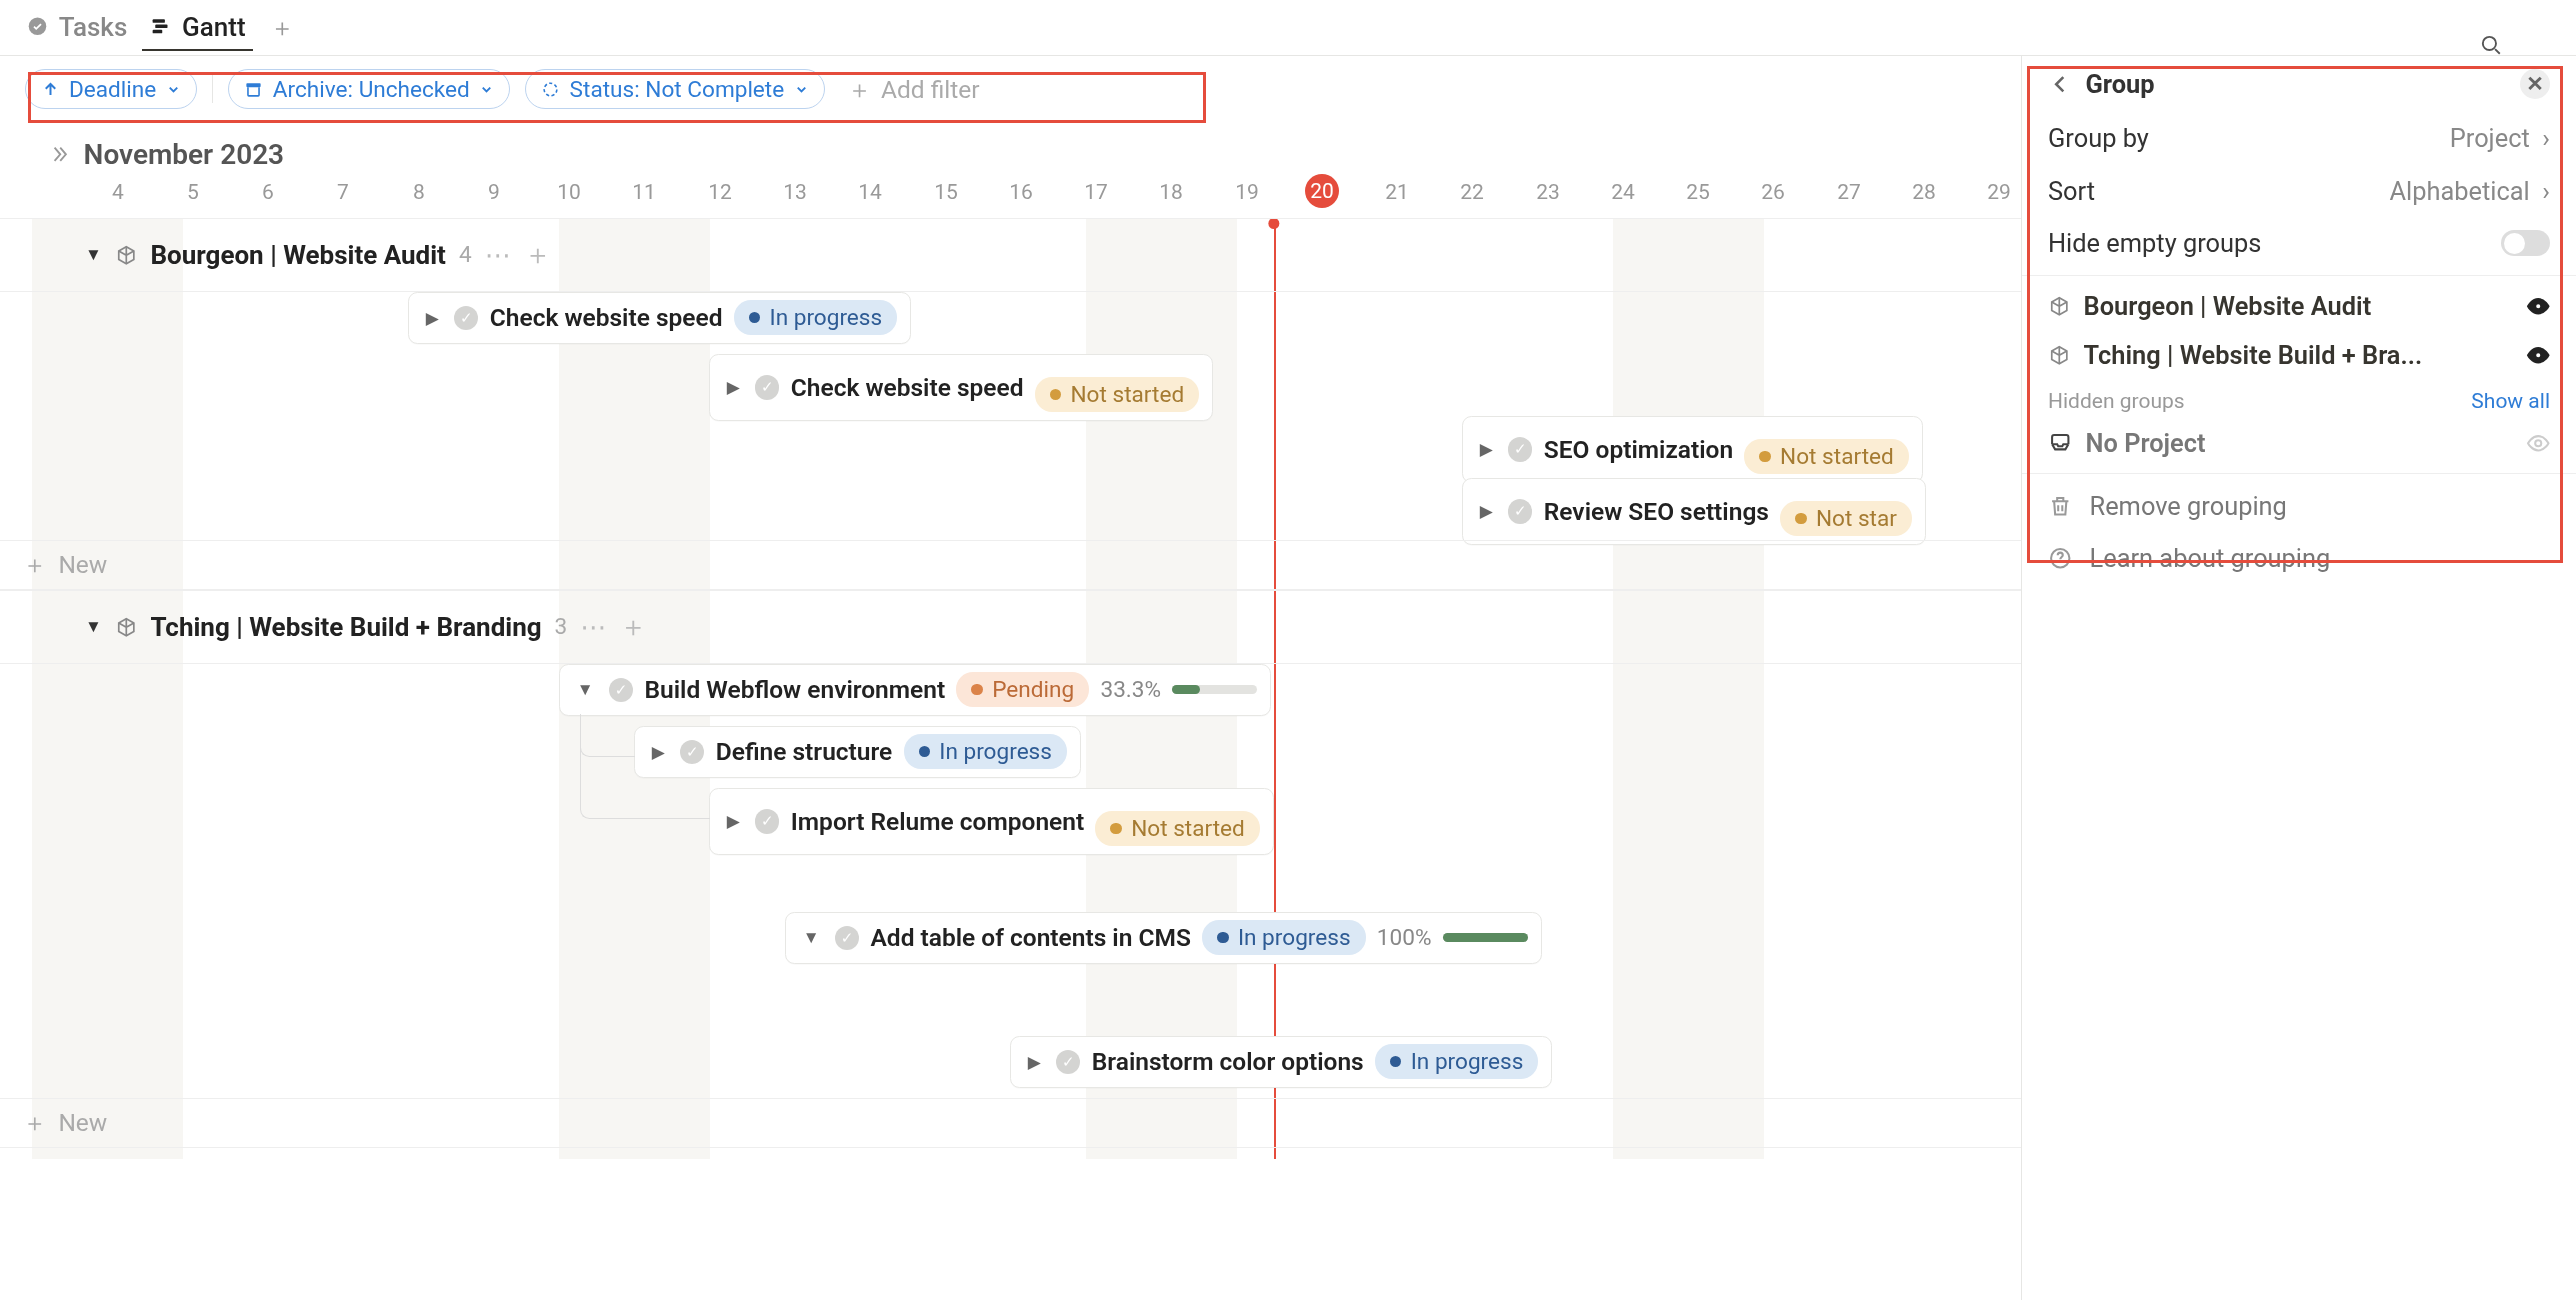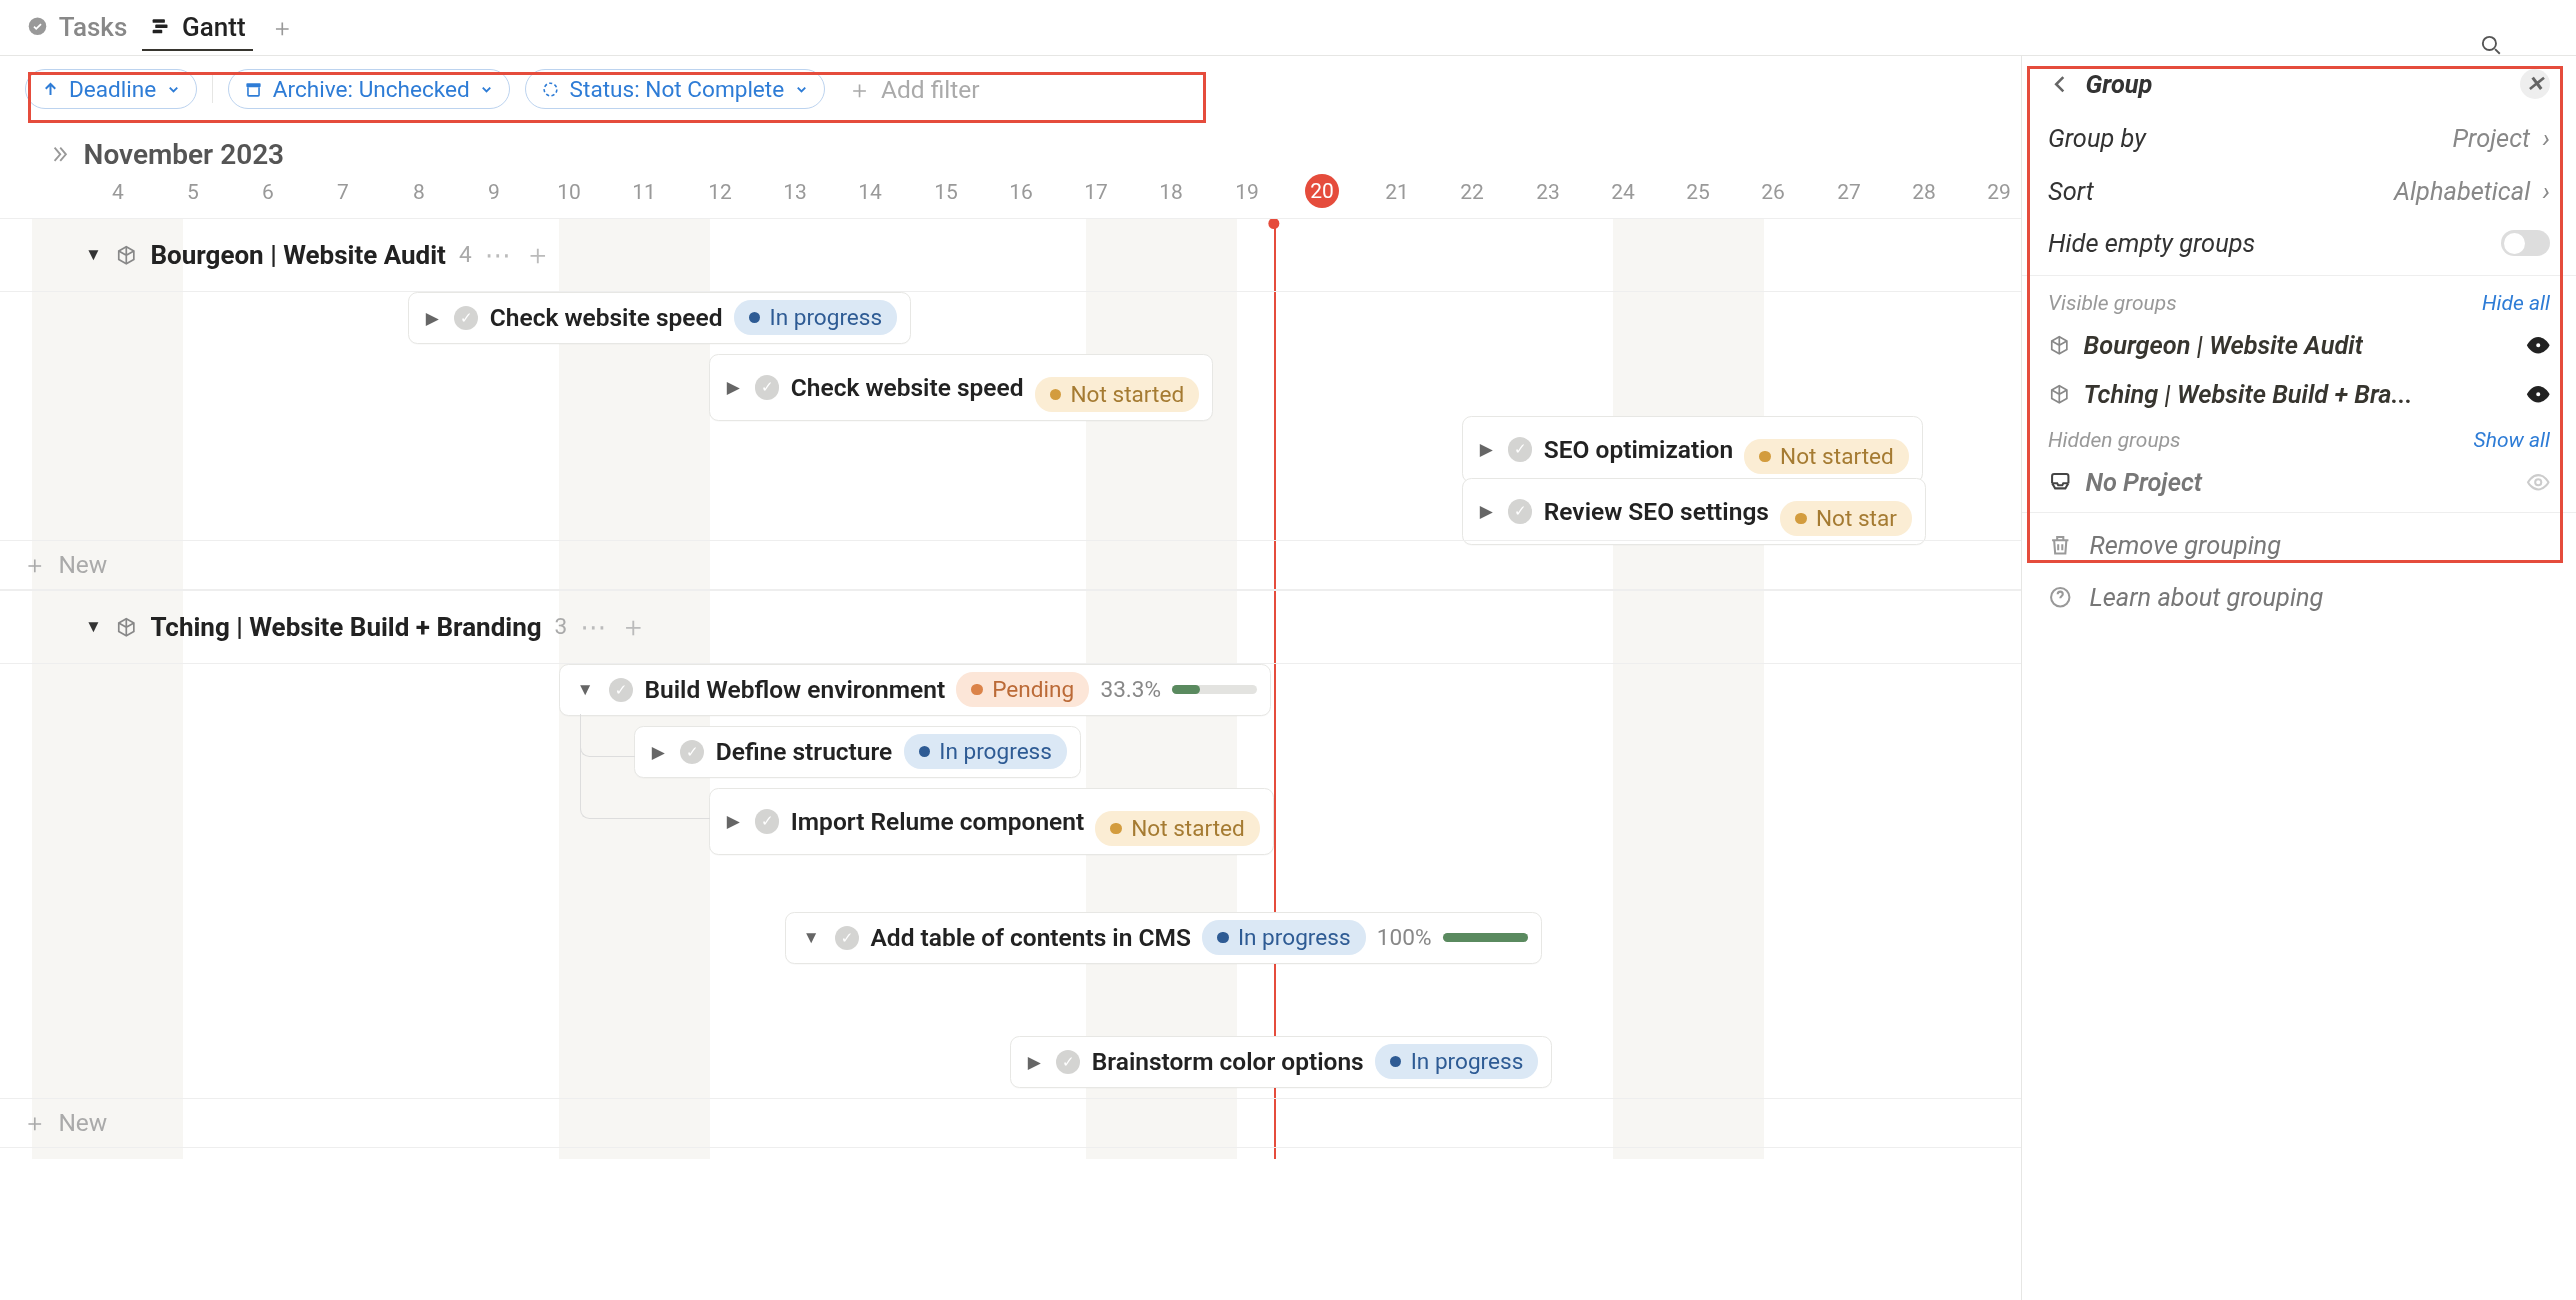--- a/index.html
+++ b/index.html
@@ -57,21 +57,21 @@
 .pill.pending { background: #fce6d8; color: #bb6a37; } .pill.pending .dot{background:#db8349;}
 .pct { color: #888; font-size: 22.6px; }
 .bar { display: inline-block; height: 9.4px; border-radius: 4.7px; background: #e3e3e0; position: relative; }
 .bar .fill { position:absolute; left:0; top:0; bottom:0; background: #5a8a5f; border-radius: 4.7px; }
 
 .new-row { display: flex; align-items: center; gap: 11.3px; color: #aaa; padding: 7.5px 22.6px; font-size: 24.5px; cursor:pointer; position: relative; z-index: 2; border-top: 0.9px solid #eee; border-bottom: 0.9px solid #eee;}
 
 .tree-conn { position: absolute; border-left: 1.9px solid #ddd; border-bottom: 1.9px solid #ddd; border-bottom-left-radius: 9.4px; z-index: 1; }
 
 
-.side { position: absolute; right: 0; top: 56px; bottom: 0; width: 555px; background: #fff; border-left: 0.9px solid #e6e6e4; z-index: 10; font-style: italic; }
+.side { position: absolute; right: 0; top: 56px; bottom: 0; width: 555px; background: #fff; border-left: 0.9px solid #e6e6e4; z-index: 10; }
 .side-highlight { position: absolute; right: 13px; top: 66px; width: 536px; height: 497px; border: 3.8px solid #e54c3c; pointer-events: none; z-index: 15; }
 .side-row { display: flex; align-items: center; padding: 13px 26px; font-size: 25.4px; color: #333; }
 .side-hdr { font-weight: 700; }
 .side-row .close { margin-left: auto; width: 30px; height: 30px; border-radius: 50%; background: #eee; display: flex; align-items: center; justify-content: center; color: #666; font-size: 21px; cursor: pointer; }
 .side-kv { display: flex; justify-content: space-between; align-items: center; padding: 11.3px 26px; font-size: 25.4px; color: #333; cursor:pointer;}
 .side-kv .v { color: #888; }
 .side-sub { font-size: 21px; color: #999; display: flex; justify-content: space-between; padding: 9.4px 26px 5.6px; }
 .side-sub .link { color: #2e7cd6; cursor:pointer; }
 .vg-item { display: flex; align-items: center; gap: 13px; padding: 9.4px 26px; font-size: 25.4px; font-weight: 600; cursor:pointer;}
 .vg-item .eye { margin-left: auto; color: #333; }
@@ -365,24 +365,20 @@
     <span>Sort</span>
     <span class="v"><span>Alphabetical</span>&nbsp;&nbsp;›</span>
   </div>
   <div class="side-kv">
     <span>Hide empty groups</span>
     <span class="toggle">
         <span class="knob"></span>
       </span>
   </div>
   <div class="side-divider"></div>
-  <div class="side-sub">
-    <span>Visible groups</span>
-    <span class="link">Hide all</span>
-  </div>
   <div id="visible-groups">
       <div class="vg-item">
         <span>
           <svg width="22.6" height="22.6" viewBox="0 0 24 24" fill="none" stroke="#888" stroke-width="1.8">
             <path d="M12 3l8 4.5v9L12 21l-8-4.5v-9L12 3z"></path>
             <path d="M12 3v18M4 7.5l8 4.5 8-4.5"></path>
           </svg>
         </span>
         <span style="overflow:hidden;text-overflow:ellipsis;white-space:nowrap;max-width:376px">Bourgeon | Website Audit</span>
         <span class="eye">

